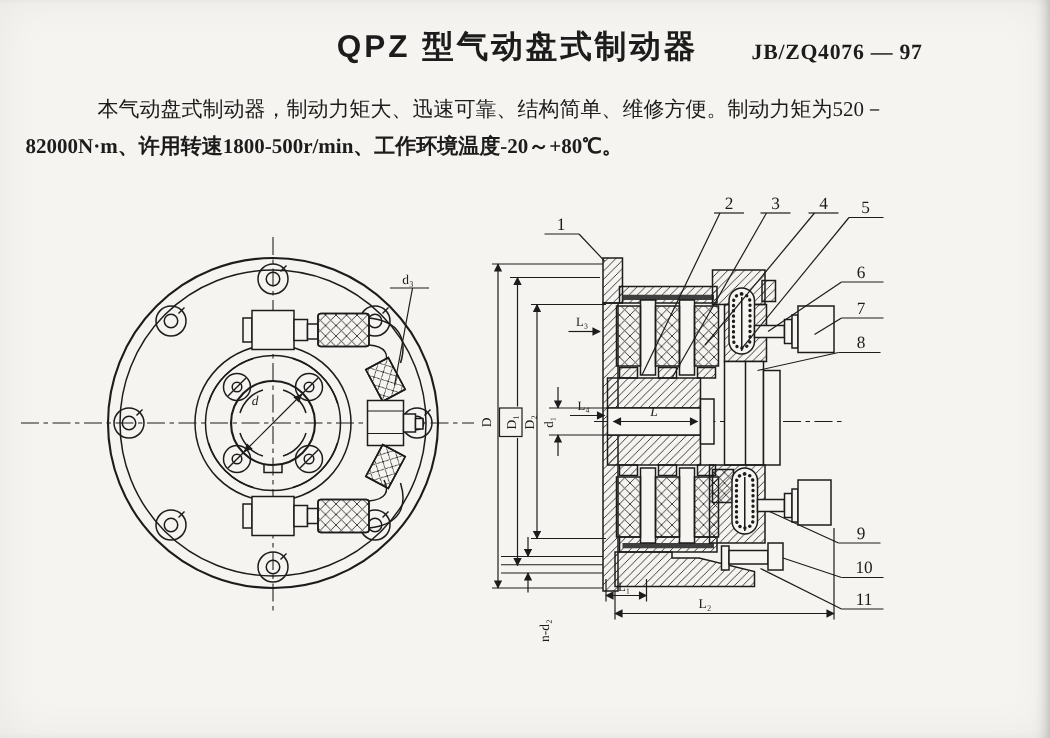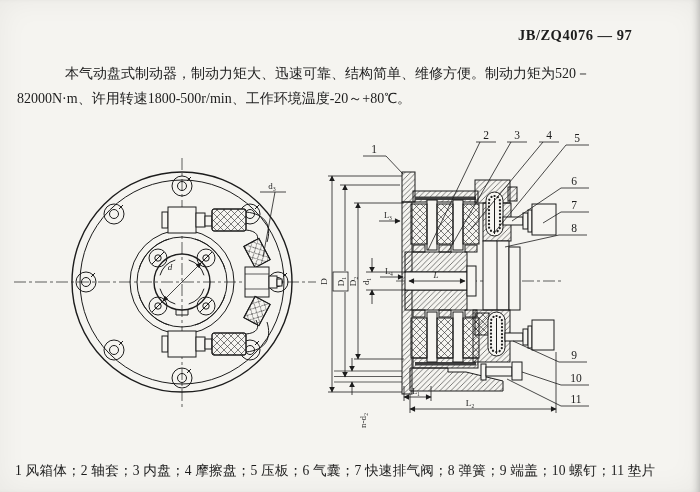--- a/index.html
+++ b/index.html
@@ -1,26 +1,26 @@
 <!DOCTYPE html>
 <html><head>
 <meta charset="utf-8">
 <style>
   html,body{margin:0;padding:0;}
   body{width:700px;height:492px;position:relative;background:#f5f4f0;overflow:hidden;
        font-family:"Liberation Serif",serif;color:#1c1c1c;}
   .page{position:absolute;inset:0;box-shadow:inset -7px 0 9px -6px rgba(0,0,0,.28), inset 0 0 30px rgba(0,0,0,.05);}
   .hdr-title{position:absolute;top:17px;left:0;width:690px;text-align:center;margin:0;
        font-family:"Liberation Sans",sans-serif;font-weight:bold;font-size:21px;letter-spacing:2px;}
-  .std{position:absolute;left:518px;top:27px;font-weight:bold;font-size:14.5px;letter-spacing:0.5px;
+  .std{position:absolute;left:501px;top:27px;font-weight:bold;font-size:14.5px;letter-spacing:0.5px;
        font-family:"Liberation Serif",serif;}
   .intro{position:absolute;left:17px;top:62px;width:673px;margin:0;font-size:14px;line-height:24.5px;
        text-align:justify;}
   .intro .l1{display:block;padding-left:48px;}
-  .intro .l2{display:block;}
+  .intro .l2{display:block;font-weight:bold;}
   .caption{position:absolute;left:15px;top:462px;width:680px;font-size:13.6px;white-space:nowrap;
        letter-spacing:0.2px;}
   svg.draw{position:absolute;left:0;top:0;width:700px;height:492px;}
   .s{stroke:#1c1c1c;fill:none;stroke-width:1;}
   .s2{stroke:#1c1c1c;fill:none;stroke-width:1.4;}
   .w{fill:#f6f5f1;stroke:#1c1c1c;stroke-width:1;}
   .h{fill:url(#hp);stroke:#1c1c1c;stroke-width:1;}
   .x{fill:url(#xp);stroke:#1c1c1c;stroke-width:1;}
   .d{stroke:#1c1c1c;stroke-width:0.8;fill:none;}
   .d7{stroke:#1c1c1c;stroke-width:0.7;fill:none;}
@@ -296,21 +296,21 @@
       <text x="577" y="142" class="num">5</text>
       <text x="574" y="185" class="num">6</text>
       <text x="574" y="209" class="num">7</text>
       <text x="574" y="232" class="num">8</text>
       <text x="574" y="359" class="num">9</text>
       <text x="576" y="382" class="num">10</text>
       <text x="576" y="403" class="num">11</text>
     </g>
   </svg>
 
+  <h1 class="hdr-title">QPZ 型气动盘式制动器</h1>
   <div class="std">JB/ZQ4076 — 97</div>
 
   <p class="intro">
     <span class="l1">本气动盘式制动器，制动力矩大、迅速可靠、结构简单、维修方便。制动力矩为520－</span>
     <span class="l2">82000N·m、许用转速1800-500r/min、工作环境温度-20～+80℃。</span>
   </p>
 
-  <div class="caption">1 风箱体；2 轴套；3 内盘；4 摩擦盘；5 压板；6 气囊；7 快速排气阀；8 弹簧；9 端盖；10 螺钉；11 垫片</div>
 </div>
 
 </body></html>

